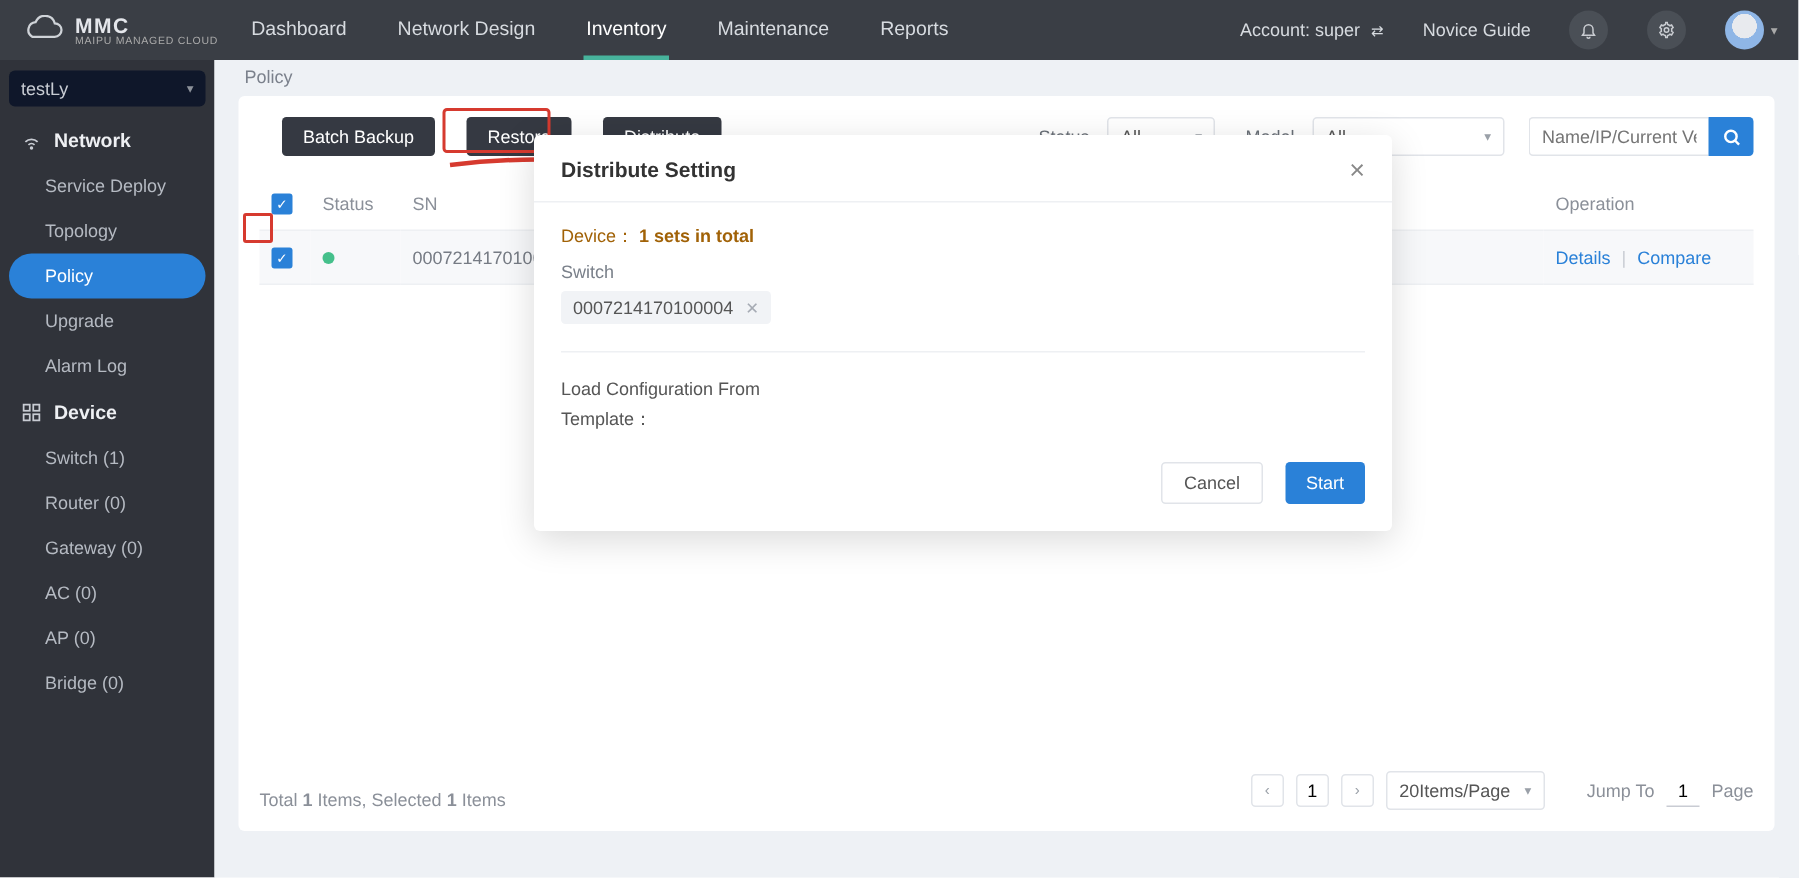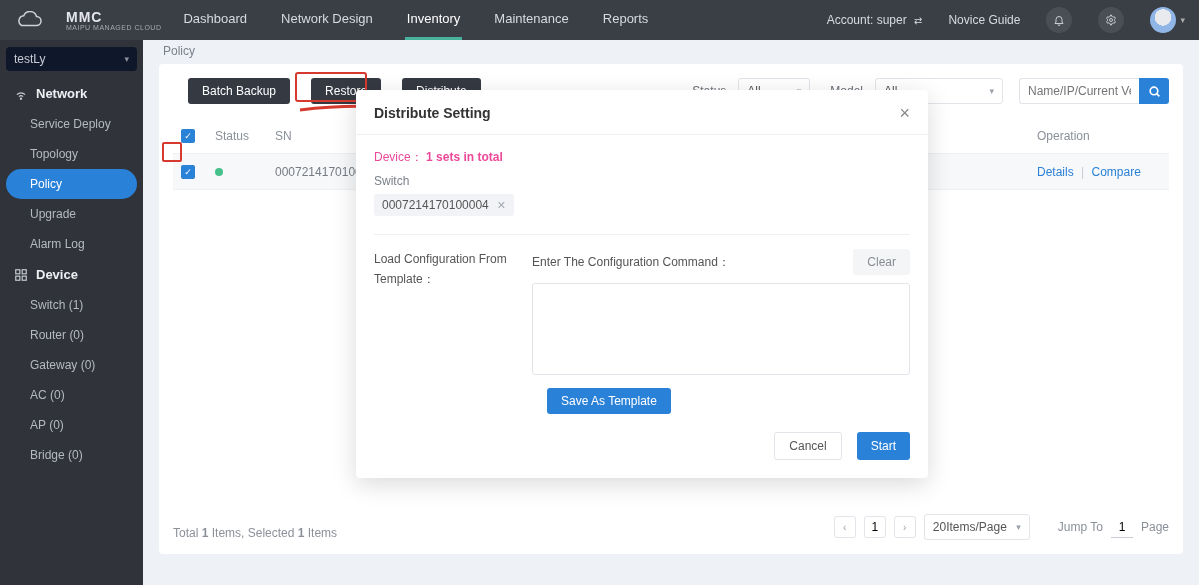--- a/index.html
+++ b/index.html
@@ -15,21 +15,21 @@
   }
   
   .topbar {
     height: 40px;
     background: #3a3e45;
     display: flex;
     align-items: center;
     color: #e4e6eb;
     padding: 0 14px;
   }
-  .logo-wrap { display:flex; align-items:flex-end; gap:24px; margin-right:20px;}
+  .logo-wrap { display:flex; align-items:center; gap:8px; margin-right:20px;}
   .logo-cloud {
     width:28px; height:20px; position:relative;
   }
   .logo-cloud svg { display:block; }
   .logo-text { font-size:14px; font-weight:600; letter-spacing:1px; line-height:1;}
   .logo-sub { font-size:7px; color:#aaa; letter-spacing:0.5px; }
   .topnav { display:flex; gap:30px; }
   .topnav-item {
     font-size:13px; color:#d7dbe0; padding:0 2px;
     height:40px; display:flex; align-items:center;
@@ -163,30 +163,30 @@
     border-radius:4px; box-shadow:0 6px 24px rgba(0,0,0,.15);
     z-index:50;
   }
   .modal-head{
     padding:14px 18px 12px 18px; border-bottom:1px solid #eef0f3;
     display:flex; align-items:center;
   }
   .modal-title{ font-size:14px; font-weight:600; color:#333;}
   .modal-close{ margin-left:auto; font-size:18px; color:#888; cursor:pointer; line-height:1;}
   .modal-body{ padding:14px 18px 4px 18px;}
-  .devrow{ font-size:12px; color:#ec4899; margin-bottom:8px;}
+  .devrow{ font-size:12px; color:#a16207; margin-bottom:8px;}
   .devrow b{font-weight:600;}
   .switch-lbl{ font-size:12px; color:#7a808a; margin:4px 0 6px 0;}
   .tag{
     display:inline-flex; align-items:center; gap:8px;
     background:#f1f3f6; border-radius:3px; padding:4px 8px; font-size:12px; color:#555;
   }
   .tag .x{ color:#a6abb4; font-size:11px; cursor:pointer;}
   .divider{ border:none; border-top:1px solid #eef0f3; margin:18px 0 14px 0;}
-  .cfg-row{ display:flex; align-items:flex-start;}
+  .cfg-row{ display:flex; align-items:center;}
   .cfg-left{ width:158px; font-size:12px; color:#555; line-height:1.7;}
   .cfg-right{ flex:1;}
   .cfg-right-head{ display:flex; align-items:center; margin-bottom:8px;}
   .clear-btn{ margin-left:auto;}
   .textarea{
     width:100%; height:92px; border:1px solid #e1e4e9; border-radius:3px; resize:none;
     font-size:12px;
   }
   .save-tpl{ margin-top:10px;}
   .modal-foot{
@@ -386,27 +386,19 @@
     <span class="tag">
       <span>0007214170100004</span>
       <span class="x">✕</span>
     </span>
     <hr class="divider">
     <div class="cfg-row">
       <div class="cfg-left">
         <div>Load Configuration From</div>
         <div>Template：</div>
       </div>
-      <div class="cfg-right">
-        <div class="cfg-right-head">
-          <span style="font-size:12px;color:#555;">Enter The Configuration Command：</span>
-          <button class="btn btn-ghost clear-btn">Clear</button>
-        </div>
-        <textarea class="textarea" style=""></textarea>
-        <button class="btn btn-primary save-tpl">Save As Template</button>
-      </div>
     </div>
   </div>
   <div class="modal-foot">
     <button class="btn btn-cancel">Cancel</button>
     <button class="btn btn-primary">Start</button>
   </div>
 </div>
 
 </body></html>

